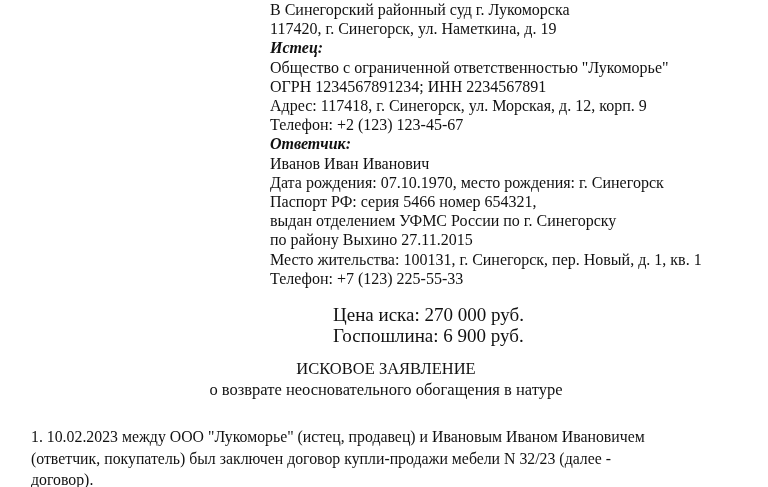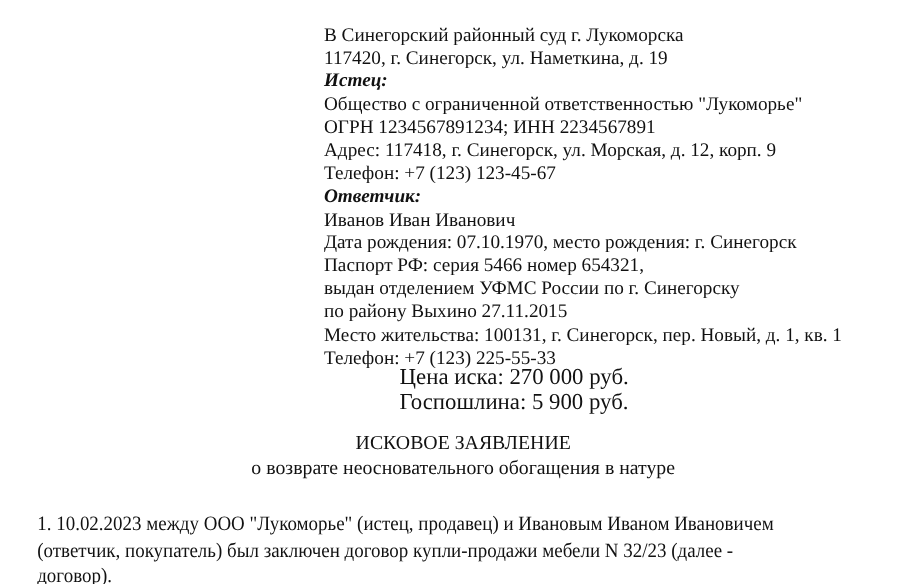--- a/index.html
+++ b/index.html
@@ -11,21 +11,21 @@
     width: 768px;
     height: 487px;
     overflow: hidden;
     position: relative;
     font-family: "Liberation Serif", "DejaVu Serif", serif;
     color: #111111;
   }
   .header-block {
     position: absolute;
     left: 270px;
-    top: 20px;
+    top: 0;
     width: 480px;
     font-size: 16px;
     line-height: 19.2px;
   }
   .header-block .line {
     white-space: nowrap;
   }
   .header-block .label {
     font-weight: bold;
     font-style: italic;
@@ -75,34 +75,34 @@
 </head>
 <body>
 
 <div class="header-block">
   <div class="line">В Синегорский районный суд г. Лукоморска</div>
   <div class="line">117420, г. Синегорск, ул. Наметкина, д. 19</div>
   <div class="line label">Истец:</div>
   <div class="line">Общество с ограниченной ответственностью "Лукоморье"</div>
   <div class="line">ОГРН 1234567891234; ИНН 2234567891</div>
   <div class="line">Адрес: 117418, г. Синегорск, ул. Морская, д. 12, корп. 9</div>
-  <div class="line">Телефон: +7 (123) 123-45-67</div>
+  <div class="line">Телефон: +2 (123) 123-45-67</div>
   <div class="line label">Ответчик:</div>
   <div class="line">Иванов Иван Иванович</div>
   <div class="line">Дата рождения: 07.10.1970, место рождения: г. Синегорск</div>
   <div class="line">Паспорт РФ: серия 5466 номер 654321,</div>
   <div class="line">выдан отделением УФМС России по г. Синегорску</div>
   <div class="line">по району Выхино 27.11.2015</div>
   <div class="line">Место жительства: 100131, г. Синегорск, пер. Новый, д. 1, кв. 1</div>
   <div class="line">Телефон: +7 (123) 225-55-33</div>
 </div>
 
 <div class="claim-values">
   <div>Цена иска: 270 000 руб.</div>
-  <div>Госпошлина: 5 900 руб.</div>
+  <div>Госпошлина: 6 900 руб.</div>
 </div>
 
 <div class="doc-title">ИСКОВОЕ ЗАЯВЛЕНИЕ</div>
 <div class="doc-subtitle">о возврате неосновательного обогащения в натуре</div>
 
 <div class="body-paragraph">
   <div class="line">1. 10.02.2023 между ООО "Лукоморье" (истец, продавец) и Ивановым Иваном Ивановичем</div>
   <div class="line">(ответчик, покупатель) был заключен договор купли-продажи мебели N 32/23 (далее -</div>
   <div class="line">договор).</div>
 </div>

